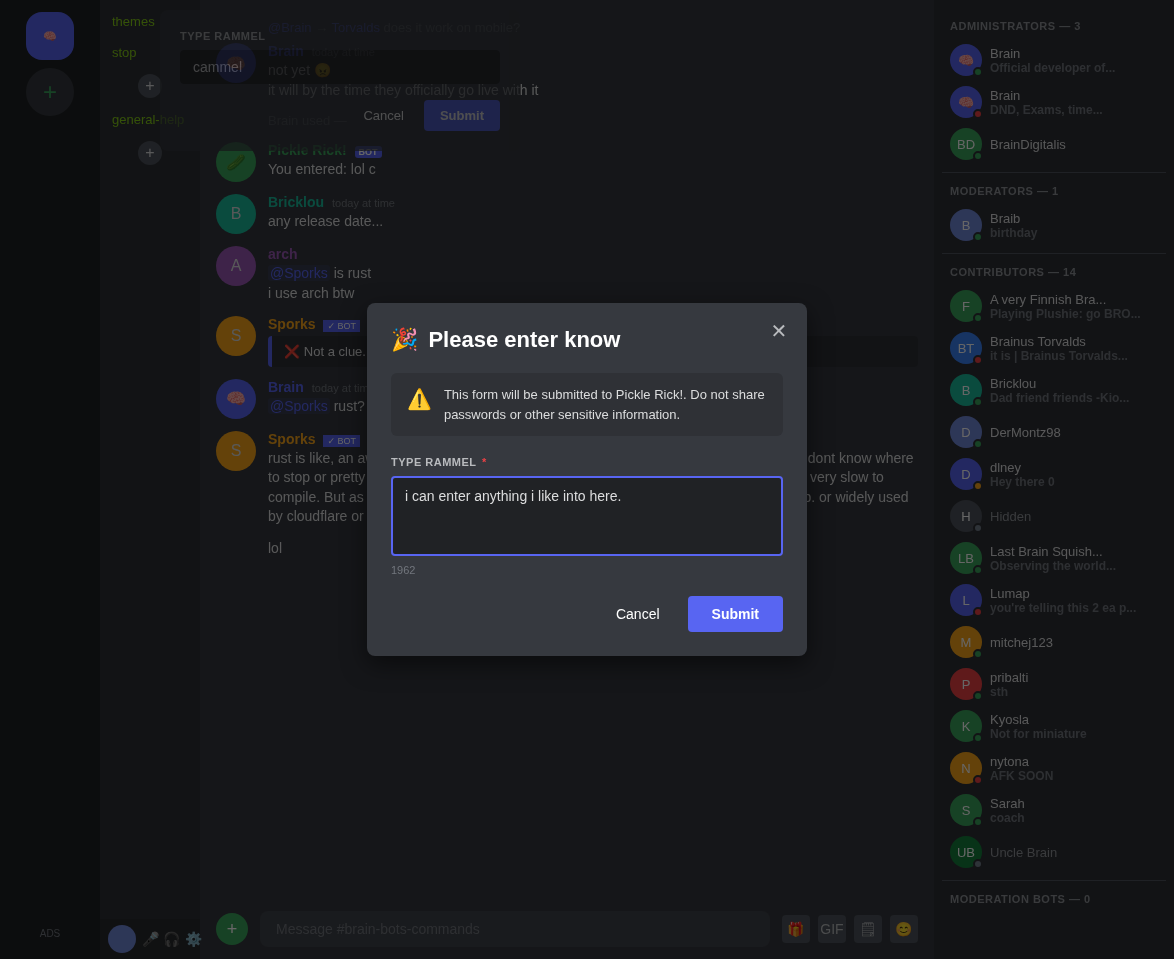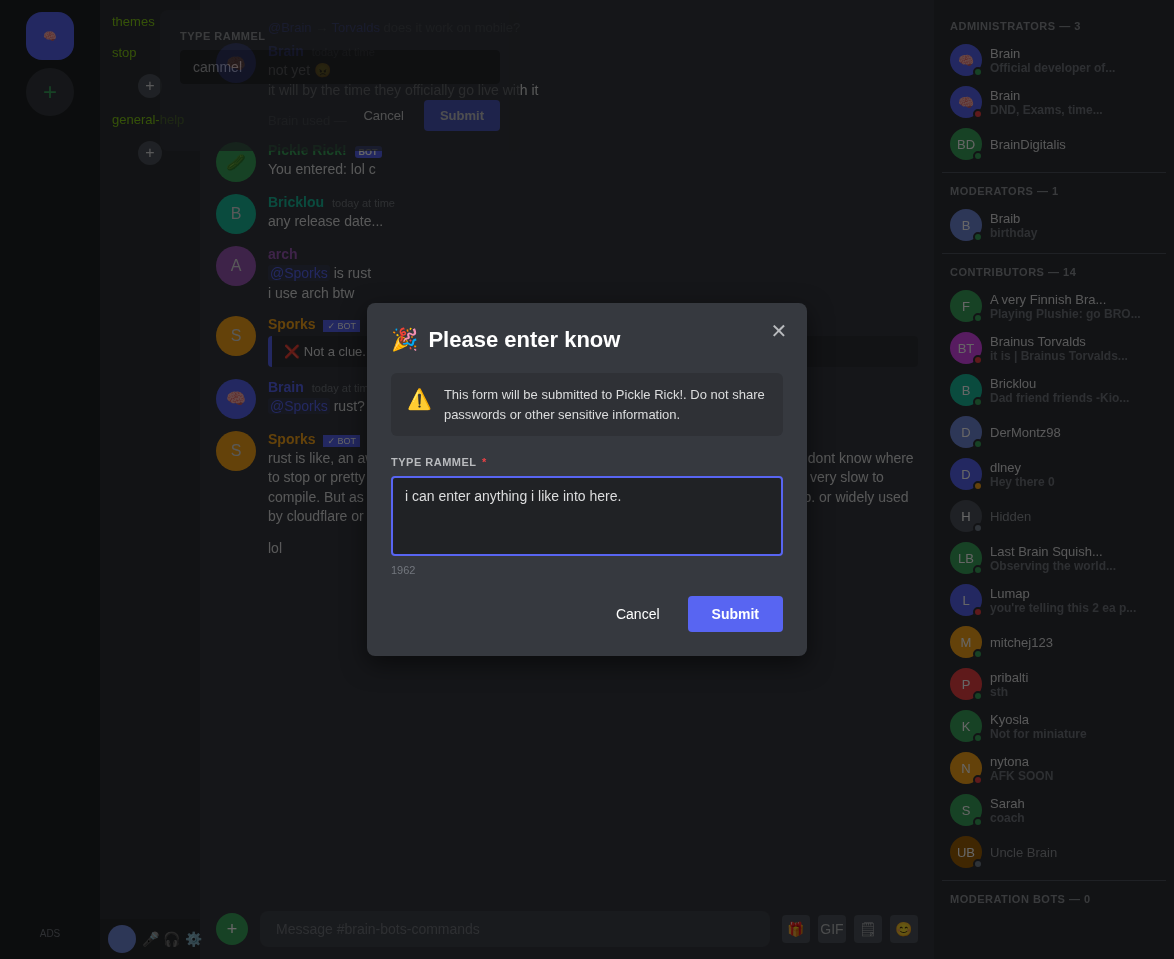--- a/index.html
+++ b/index.html
@@ -617,21 +617,21 @@
       <div class="member-avatar" style="background:#3ba55c;">
         F<div class="status-dot status-online"></div>
       </div>
       <div>
         <div class="member-name online">A very Finnish Bra...</div>
         <div class="member-sub">Playing Plushie: go BRO...</div>
       </div>
     </div>
 
     <div class="member-item">
-      <div class="member-avatar" style="background:#d946ef;">
+      <div class="member-avatar" style="background:#3b82f6;">
         BT<div class="status-dot status-dnd"></div>
       </div>
       <div>
         <div class="member-name online">Brainus Torvalds</div>
         <div class="member-sub">it is | Brainus Torvalds...</div>
       </div>
     </div>
 
     <div class="member-item">
       <div class="member-avatar" style="background:#1abc9c;">
@@ -734,21 +734,21 @@
       <div class="member-avatar" style="background:#3ba55c;">
         S<div class="status-dot status-online"></div>
       </div>
       <div>
         <div class="member-name online">Sarah</div>
         <div class="member-sub">coach</div>
       </div>
     </div>
 
     <div class="member-item">
-      <div class="member-avatar" style="background:#a16207;">
+      <div class="member-avatar" style="background:#15803d;">
         UB<div class="status-dot status-offline"></div>
       </div>
       <div>
         <div class="member-name">Uncle Brain</div>
       </div>
     </div>
 
     <div class="section-divider"></div>
 
     <div class="sidebar-section-header">

